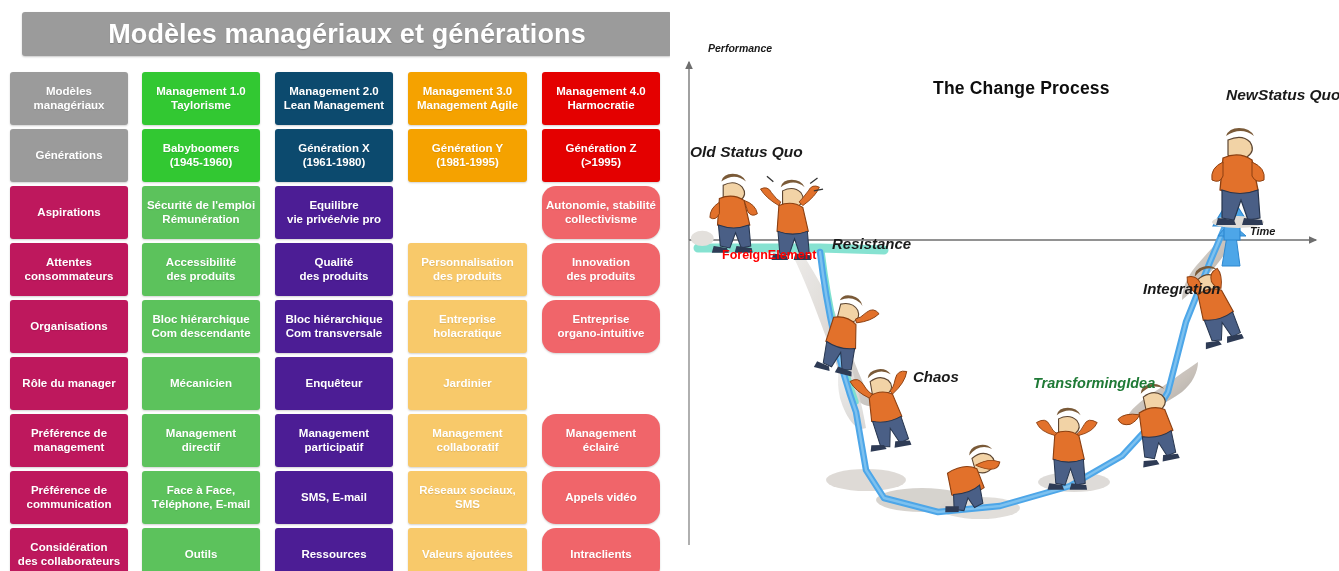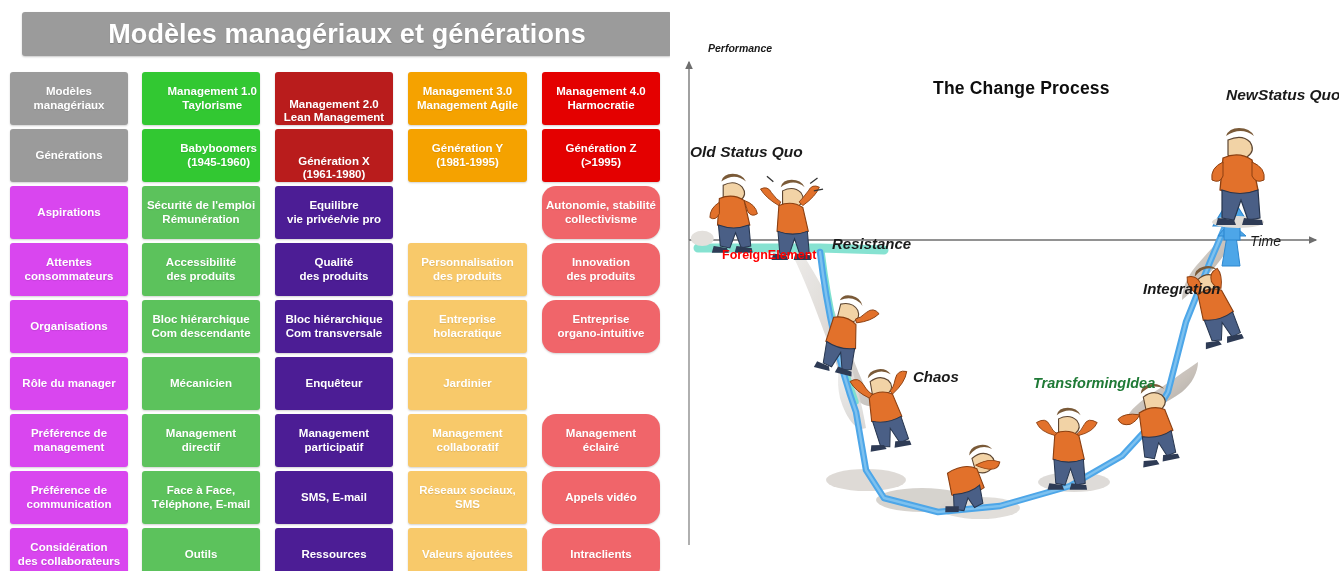--- a/index.html
+++ b/index.html
@@ -38,41 +38,41 @@
   .c0{left:10px;width:118px;}
   .c1{left:142px;width:118px;}
   .c2{left:275px;width:118px;}
   .c3{left:408px;width:119px;}
   .c4{left:542px;width:118px;}
 
   .cell span{display:block;}
 
   
   .hdr-grey{background:#9b9b9b;}
-  .lbl-grey{background:#d946ef;}
-  .g-strong{background:#32c832;justify-content:flex-end;}
+  .lbl-grey{background:#be185d;}
+  .g-strong{background:#32c832;}
   .g-soft  {background:#5cc25c;}
-  .b-strong{background:#b91c1c;align-items:flex-end;}
+  .b-strong{background:#0c4a6e;}
   .b-soft  {background:#4c1d95;}
   .o-strong{background:#f5a200;}
   .o-soft  {background:#f8c96a;}
   .r-strong{background:#e40000;}
   .r-soft  {background:#f0656a;border-radius:14px;}
 
   
   #right-panel{position:absolute;left:670px;top:0;width:669px;height:571px;background:#fff;}
   #chart-svg{position:absolute;left:0;top:0;}
 
   .lbl{
     position:absolute;font-family:"Liberation Sans","DejaVu Sans",sans-serif;
     white-space:pre;pointer-events:none;
   }
   .lbl-italic{font-style:italic;font-weight:600;color:#1a1a1a;}
   .l-performance{left:38px;top:42px;font-size:10.5px;font-style:italic;font-weight:600;color:#1a1a1a;}
-  .l-time{left:580px;top:225px;font-size:14px;font-style:italic;font-weight:400;color:#1a1a1a;margin-top:8px;}
+  .l-time{left:580px;top:225px;font-size:11px;font-style:italic;font-weight:700;color:#1a1a1a;}
   .l-title{left:263px;top:78px;font-size:17.5px;font-weight:bold;color:#0d0d0d;letter-spacing:.2px;}
   .l-old{left:20px;top:143px;font-size:15.5px;}
   .l-new{left:556px;top:85px;font-size:15.5px;line-height:1.28;text-align:left;}
   .l-resist{left:162px;top:235px;font-size:15px;}
   .l-chaos{left:243px;top:368px;font-size:15px;}
   .l-integ{left:473px;top:280px;font-size:15px;}
   .l-foreign{left:52px;top:248px;font-size:12.5px;font-weight:bold;color:#ff0000;line-height:1.2;font-style:normal;}
   .l-transform{left:363px;top:374px;font-size:14.5px;font-style:italic;font-weight:bold;color:#1f7a36;line-height:1.25;}
 </style>
 </head>

